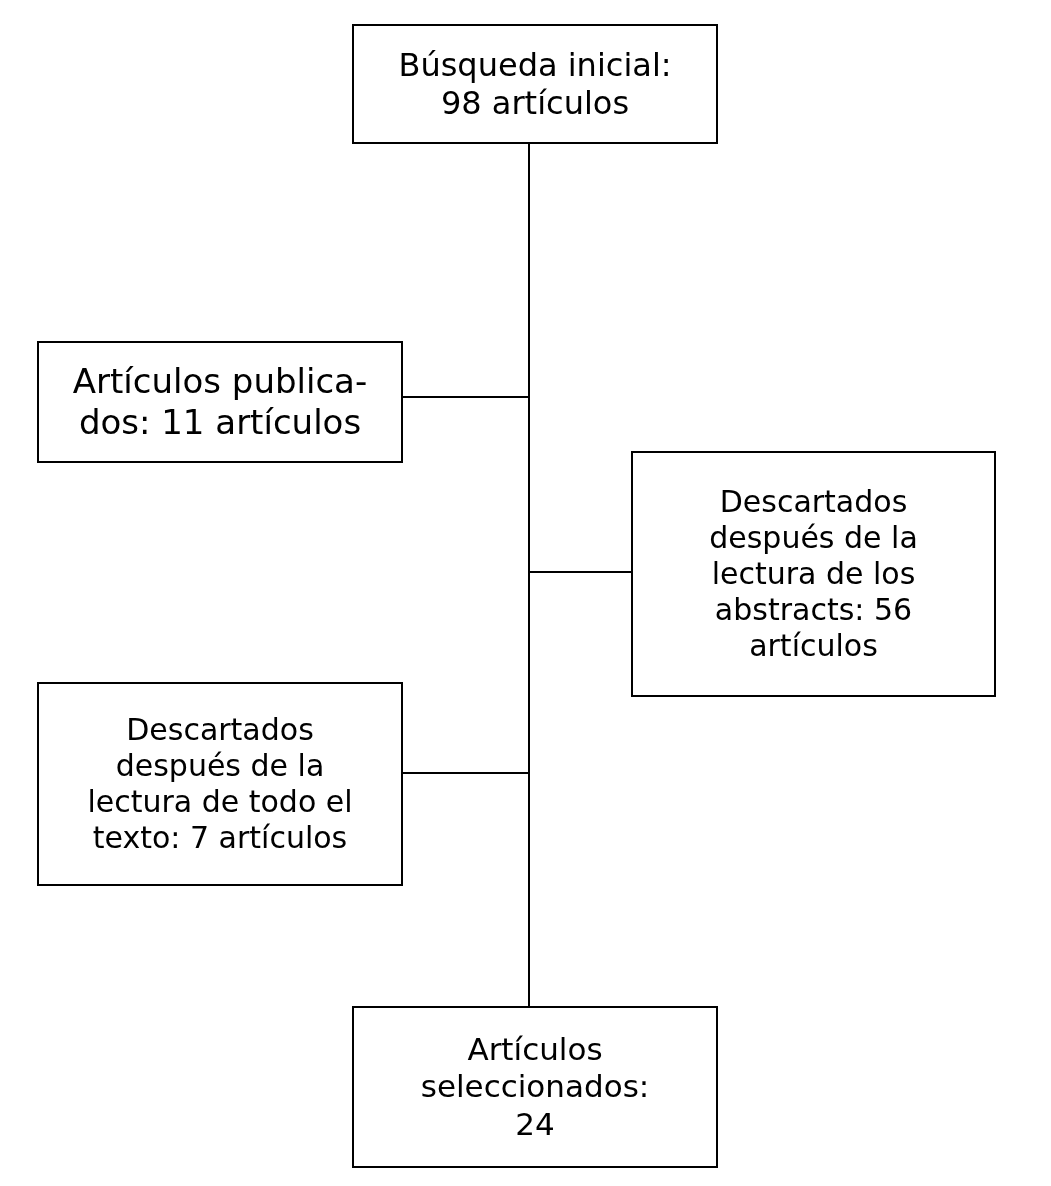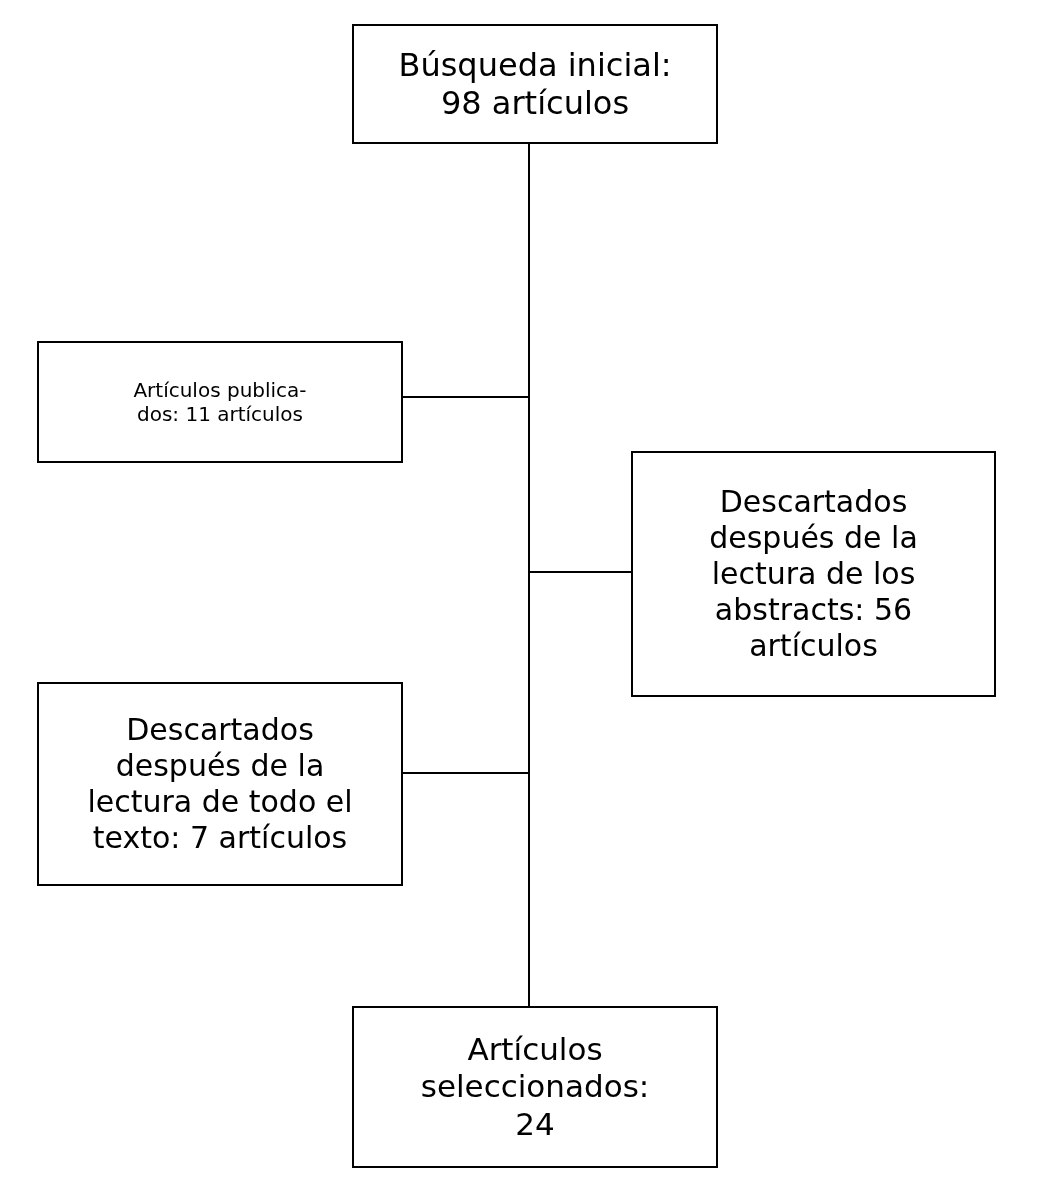--- a/index.html
+++ b/index.html
@@ -48,21 +48,21 @@
     width: 366px;
     height: 120px;
     font-size: 32px;
   }
   
   #box-published {
     left: 37px;
     top: 341px;
     width: 366px;
     height: 122px;
-    font-size: 20px;
+    font-size: 34px;
   }
   
   #box-discarded-abstracts {
     left: 631px;
     top: 451px;
     width: 365px;
     height: 246px;
     font-size: 30px;
   }
   

